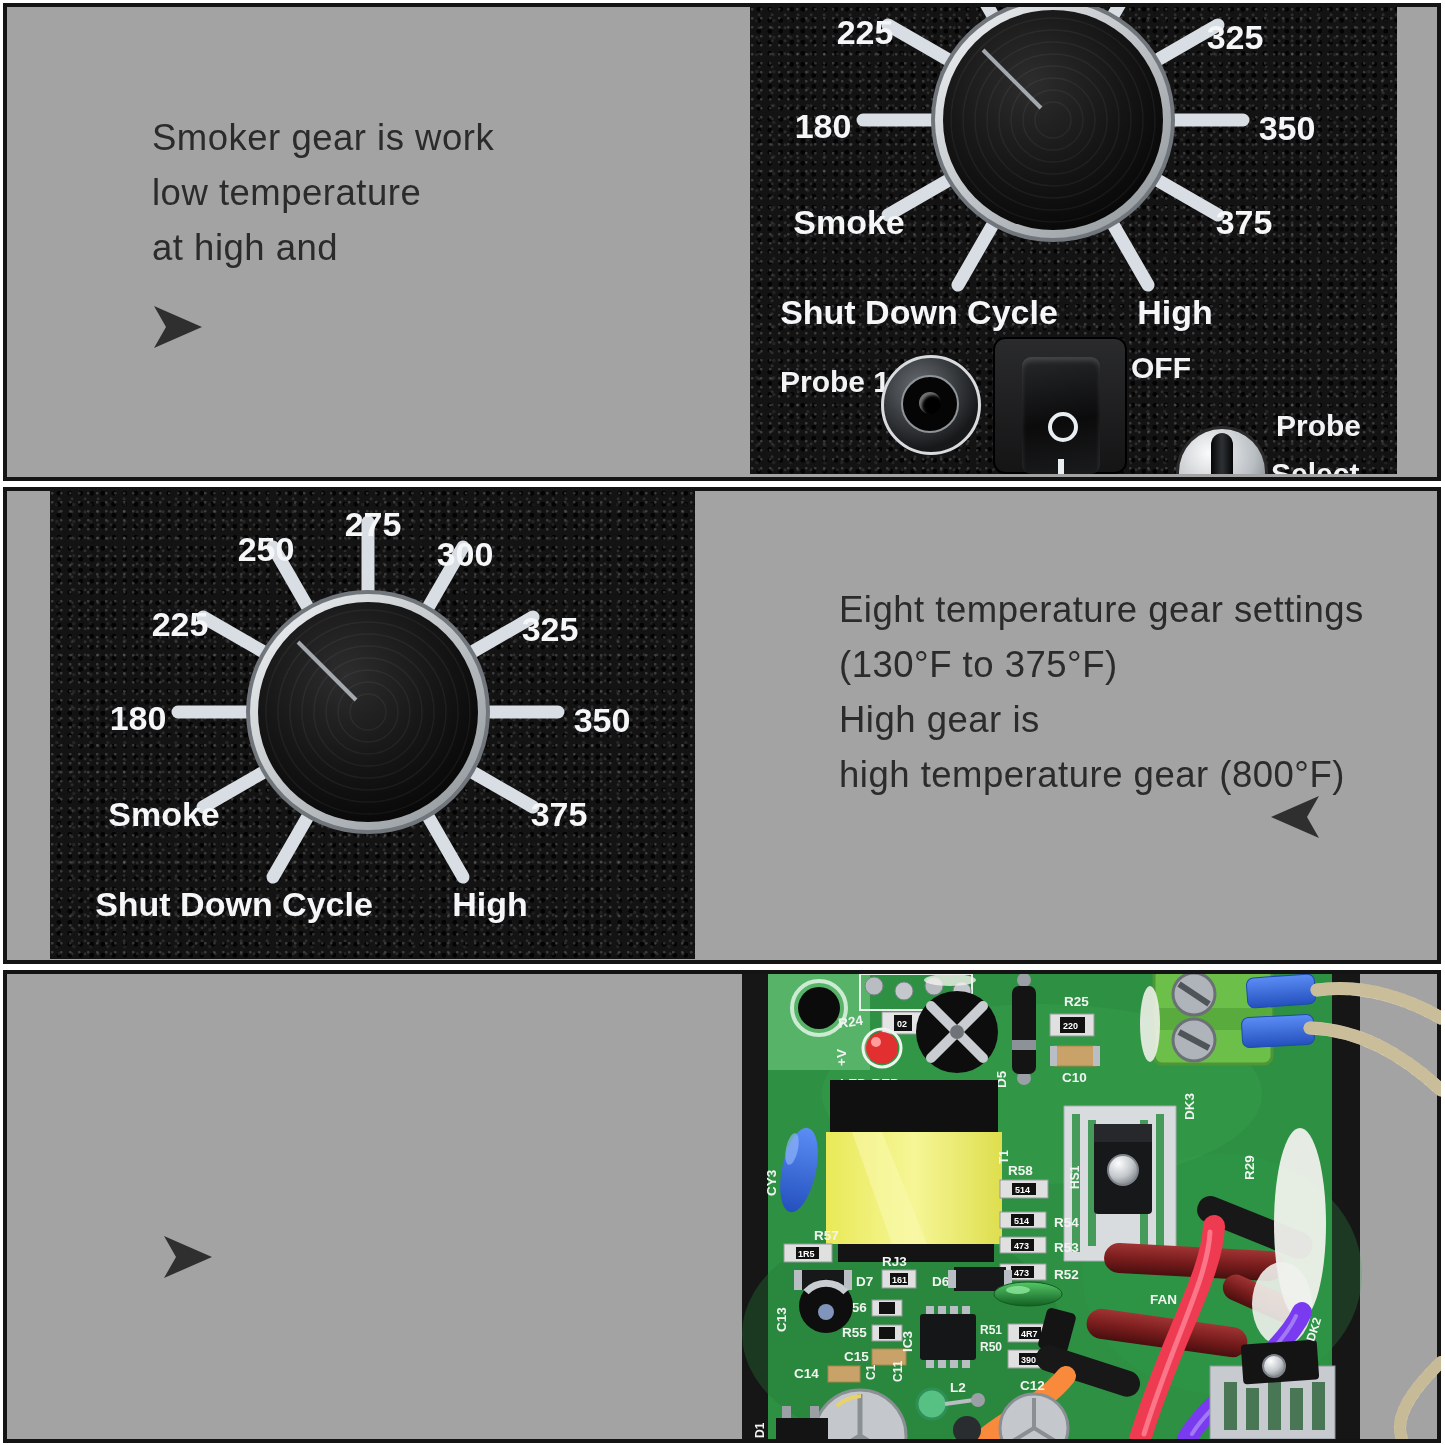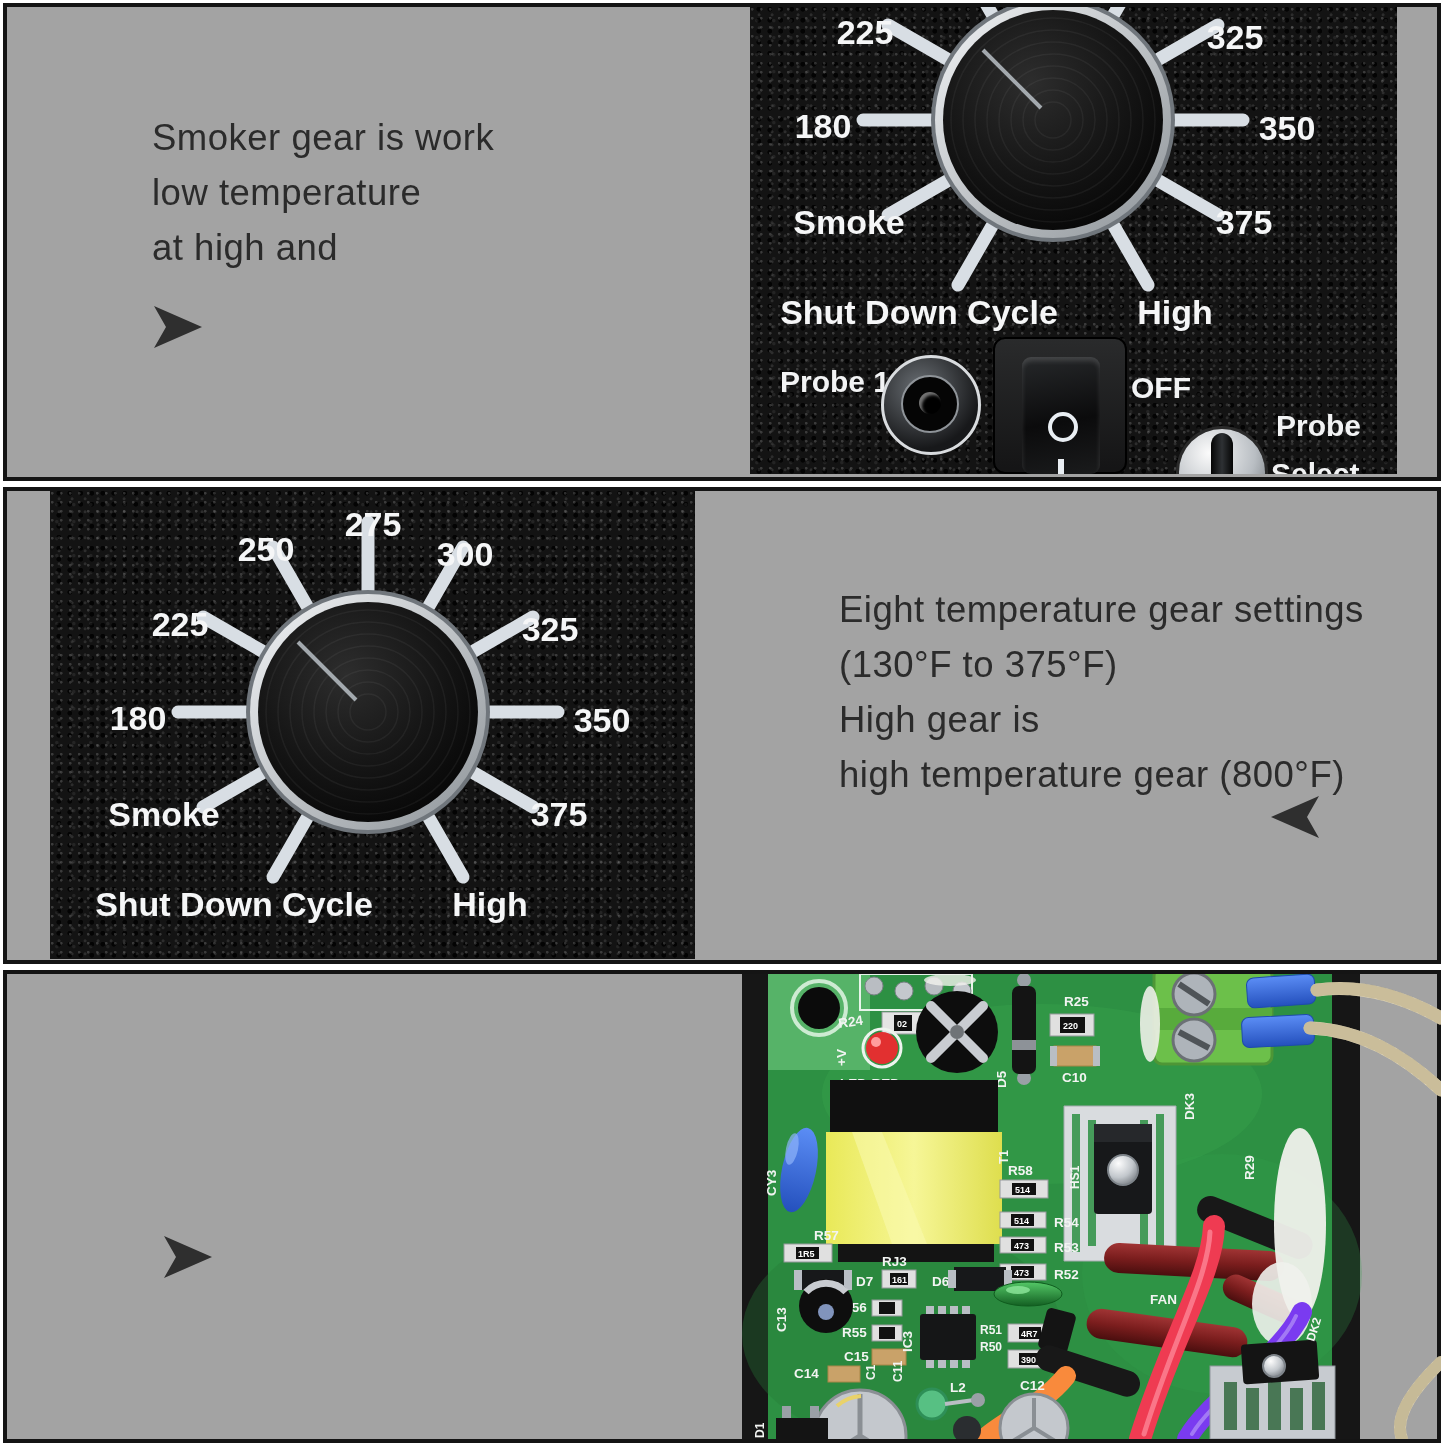--- a/index.html
+++ b/index.html
@@ -163,21 +163,21 @@
     <div class="jack-mid">
       <div class="jack-hole"></div>
     </div>
   </div>
   <div class="sw-bezel">
     <div class="sw-rocker">
       <div class="sw-oring"></div>
       <div class="sw-bar"></div>
     </div>
   </div>
-  <div class="ctl" style="left:381px;top:364px;text-align:right;">OFF</div>
+  <div class="ctl" style="left:381px;top:344px;text-align:right;">OFF</div>
   <div class="sel-knob">
     <div class="sel-pointer"></div>
   </div>
   <div class="ctl" style="left:526px;top:402px;">Probe</div>
   <div class="ctl" style="left:521px;top:450px;">Select</div>
 </div>
 
 <div class="panel" id="panel2">
   <div class="annot" style="left:832px;top:91px;">
     <div>Eight temperature gear settings</div>

